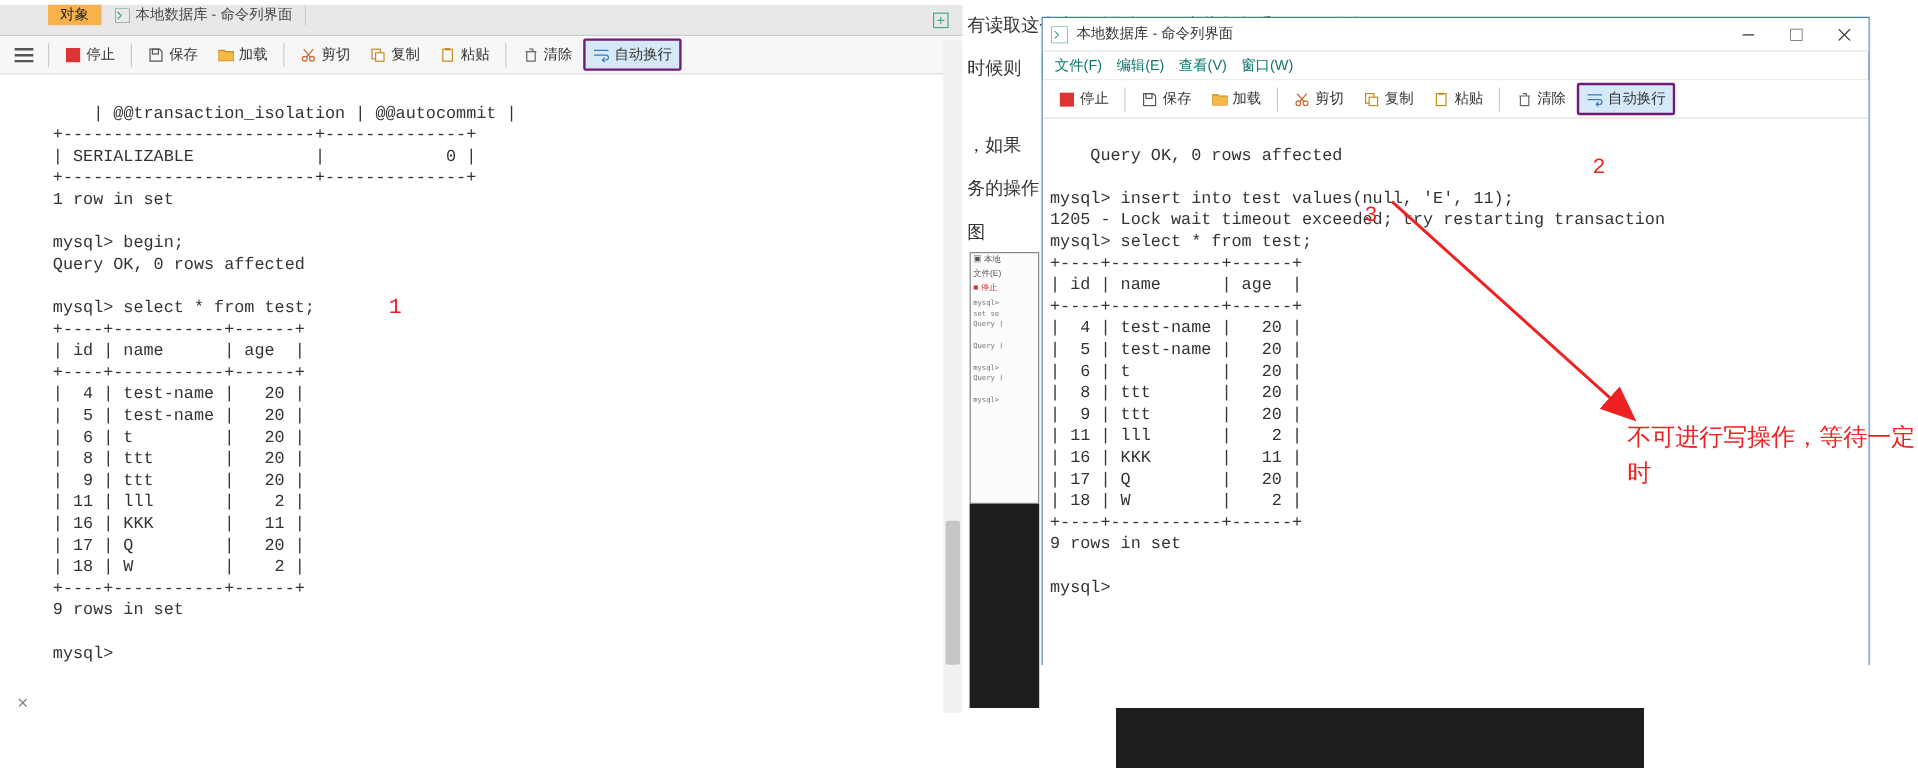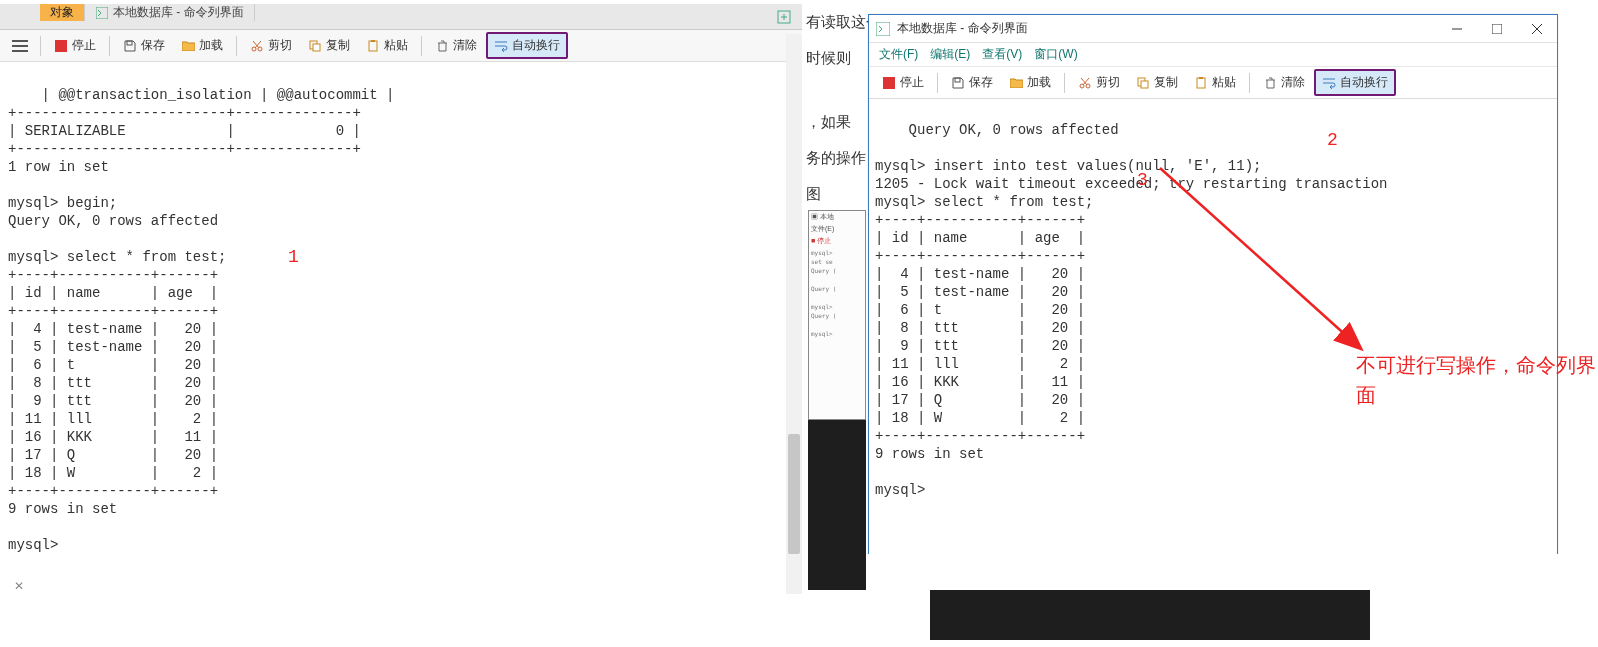--- a/index.html
+++ b/index.html
@@ -85,20 +85,21 @@
   .console {
     font-family: Consolas, "Courier New", monospace;
     font-size: 14px;
     line-height: 18px;
     padding: 6px 8px 20px 8px;
     white-space: pre;
     color: #333;
     position: relative;
     height: 560px;
     overflow: hidden;
+    margin-left: 36px;
   }
 
   .red-num {
     color: #e22;
     font-size: 18px;
     font-weight: 400;
     position: absolute;
   }
 
   .left-close-x {
@@ -525,14 +526,14 @@
 <svg class="arrow-svg">
   <defs>
     <marker id="ah" markerWidth="12" markerHeight="12" refX="10" refY="5" orient="auto">
       <path d="M0,0 L12,5 L0,10 z" fill="#e22"></path>
     </marker>
   </defs>
   <line x1="30" y1="20" x2="230" y2="200" stroke="#e22" stroke-width="2.5" marker-end="url(#ah)"></line>
 </svg>
 
 <div class="annot">
-  <div>不可进行写操作，命令列界面</div>
+  <div>不可进行写操作，等待一定时</div>
 </div>
 
 </body></html>

